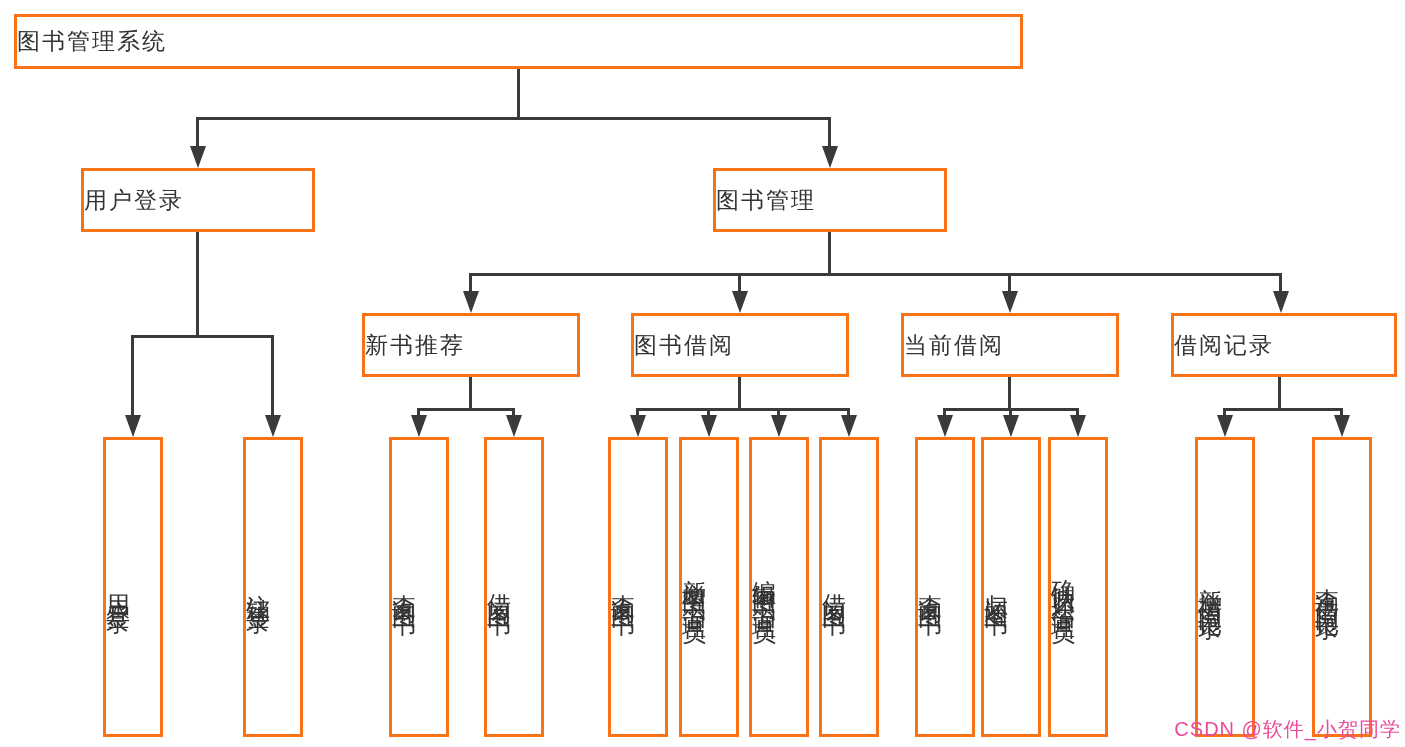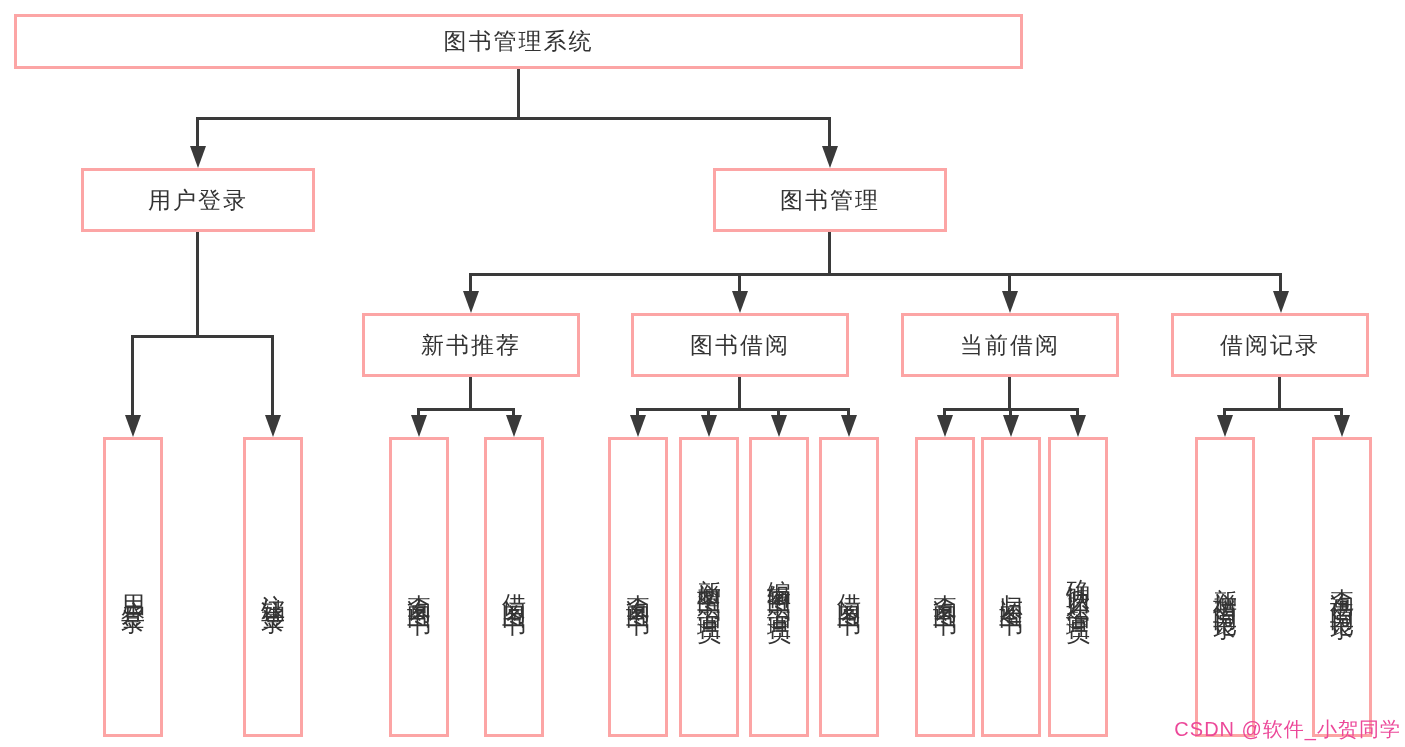--- a/index.html
+++ b/index.html
@@ -2,22 +2,22 @@
 <html><head>
 <meta charset="utf-8">
 <style>
   html,body{margin:0;padding:0;background:#fff;}
   .stage{
     position:relative;width:1405px;height:747px;background:#fff;
     font-family:"Liberation Sans","DejaVu Sans",sans-serif;color:#333;
     overflow:hidden;
   }
   .node{
-    position:absolute;background:#fff;border:3px solid #fca5a5;
-    box-sizing:border-box;display:flex;align-items:center;justify-content:center;
+    position:absolute;background:#fff;border:3px solid #f97316;
+    box-sizing:border-box;display:flex;align-items:center;
     z-index:2;
   }
   .hnode span{font-size:23px;letter-spacing:2px;color:#333;white-space:nowrap;}
   .leaf{top:437px;height:300px;width:60px;}
   .leaf span{
     writing-mode:vertical-rl;text-orientation:mixed;
     font-size:24px;letter-spacing:6px;line-height:1;color:#333;white-space:nowrap;
   }
   .vl{position:absolute;width:3px;background:#3a3a3a;z-index:1;}
   .hl{position:absolute;height:3px;background:#3a3a3a;z-index:1;}
@@ -112,21 +112,21 @@
   </div>
 
   <div class="node hnode" style="left:362px;top:313px;width:218px;height:64px">
     <span>新书推荐</span>
   </div>
 
   <div class="node hnode" style="left:901px;top:313px;width:218px;height:64px">
     <span>当前借阅</span>
   </div>
 
-  <div class="node hnode" style="left:1171px;top:313px;width:198px;height:64px">
+  <div class="node hnode" style="left:1171px;top:313px;width:226px;height:64px">
     <span>借阅记录</span>
   </div>
 
   <div class="node leaf" style="left:103px">
     <span>用户登录</span>
   </div>
   <div class="node leaf" style="left:243px">
     <span>注销登录</span>
   </div>
 

